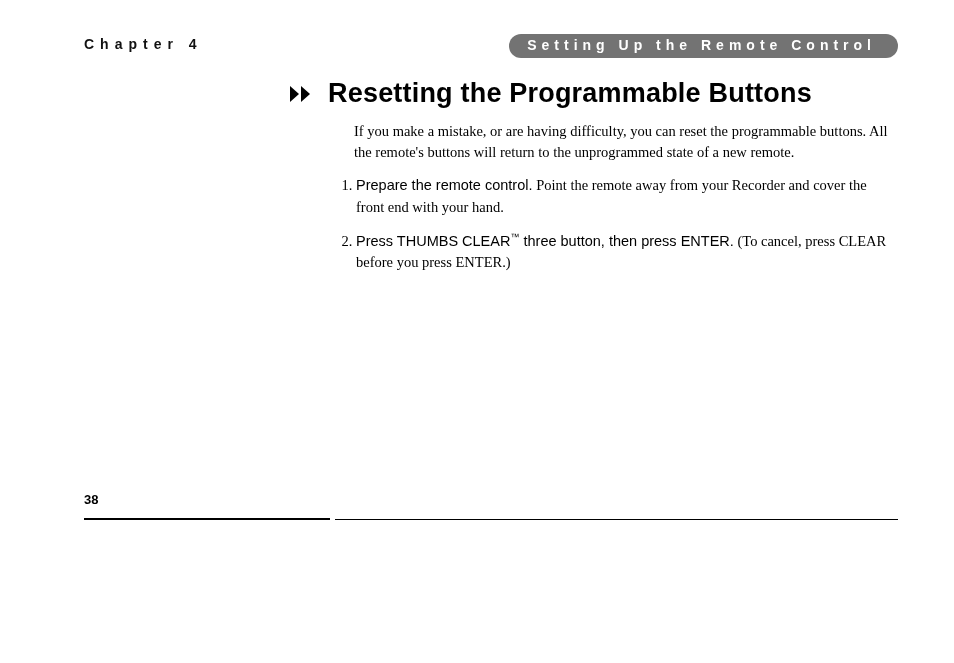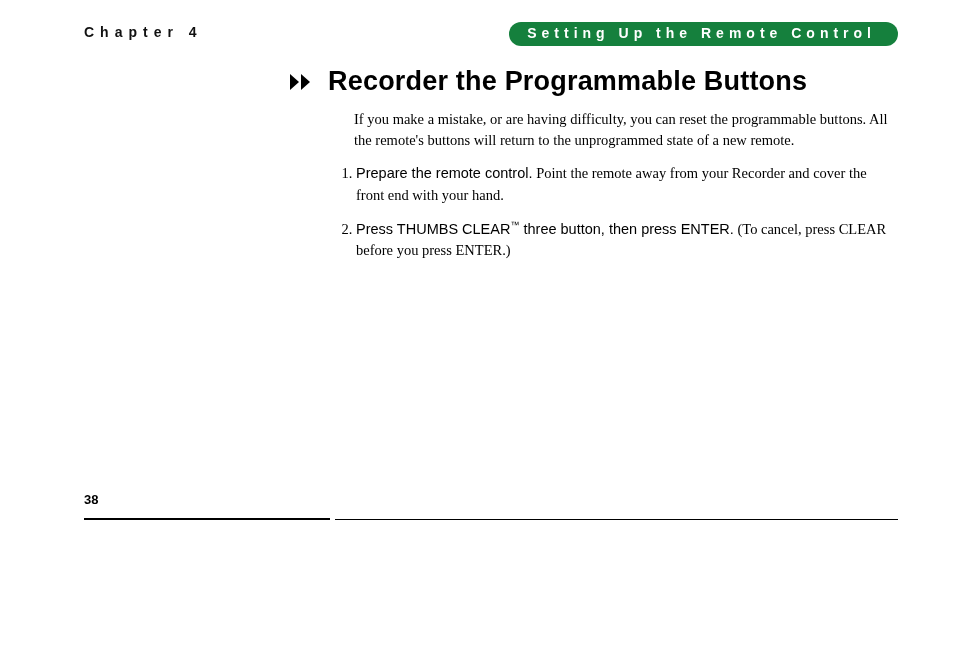--- a/index.html
+++ b/index.html
@@ -1,27 +1,27 @@
 <!DOCTYPE html>
 <html><head>
 <meta charset="utf-8">
 <style>
   * { box-sizing: border-box; margin: 0; padding: 0; }
   html, body { width: 954px; height: 663px; background: #fff; font-family: Georgia, "Times New Roman", serif; color: #000; }
-  .page { position: relative; width: 954px; height: 550px; padding: 22px 56px 0 84px; }
+  .page { position: relative; width: 954px; height: 550px; padding: 34px 56px 0 84px; }
   .header-row { position: relative; height: 26px; margin-bottom: 18px; }
   .chapter-label {
     position: absolute; left: 0; top: 2px;
     font-family: "Arial Narrow", Arial, sans-serif;
     font-weight: 600; font-size: 14px; letter-spacing: 6px;
     color: #111;
   }
   .header-bar {
     position: absolute; right: 0; top: 0;
-    height: 24px; background: #15803d; color: #fff;
+    height: 24px; background: #737373; color: #fff;
     font-family: "Arial Narrow", Arial, sans-serif;
     font-weight: 700; font-size: 14px; letter-spacing: 5px;
     padding: 3px 22px 0 18px; border-radius: 12px;
     white-space: nowrap;
   }
   .content { margin-left: 250px; margin-right: 6px; }
   .heading-row { display:flex; align-items:center; margin: 10px 0 12px -44px; }
   .arrows { display:inline-flex; margin-right: 10px; }
   .arrows svg { width: 28px; height: 22px; }
   h1.section-title {
@@ -64,21 +64,21 @@
   </div>
 
   <div class="content">
     <div class="heading-row">
       <span class="arrows">
         <svg viewBox="0 0 28 22">
           <polygon points="0,3 9,11 0,19" fill="#000"></polygon>
           <polygon points="11,3 20,11 11,19" fill="#000"></polygon>
         </svg>
       </span>
-      <h1 class="section-title">Recorder the Programmable Buttons</h1>
+      <h1 class="section-title">Resetting the Programmable Buttons</h1>
     </div>
 
     <p class="intro">If you make a mistake, or are having difficulty, you can reset the programmable buttons. All the remote's buttons will return to the unprogrammed state of a new remote.</p>
 
     <ol class="steps">
       <li>
         <span class="step-lead">Prepare the remote control.</span><span> Point the remote away from your Recorder and cover the front end with your hand.</span>
       </li>
       <li>
         <span class="step-lead"><span>Press THUMBS CLEAR</span><sup class="tm">™</sup><span> three button, then press ENTER.</span></span><span> (To cancel, press CLEAR before you press ENTER.)</span>

